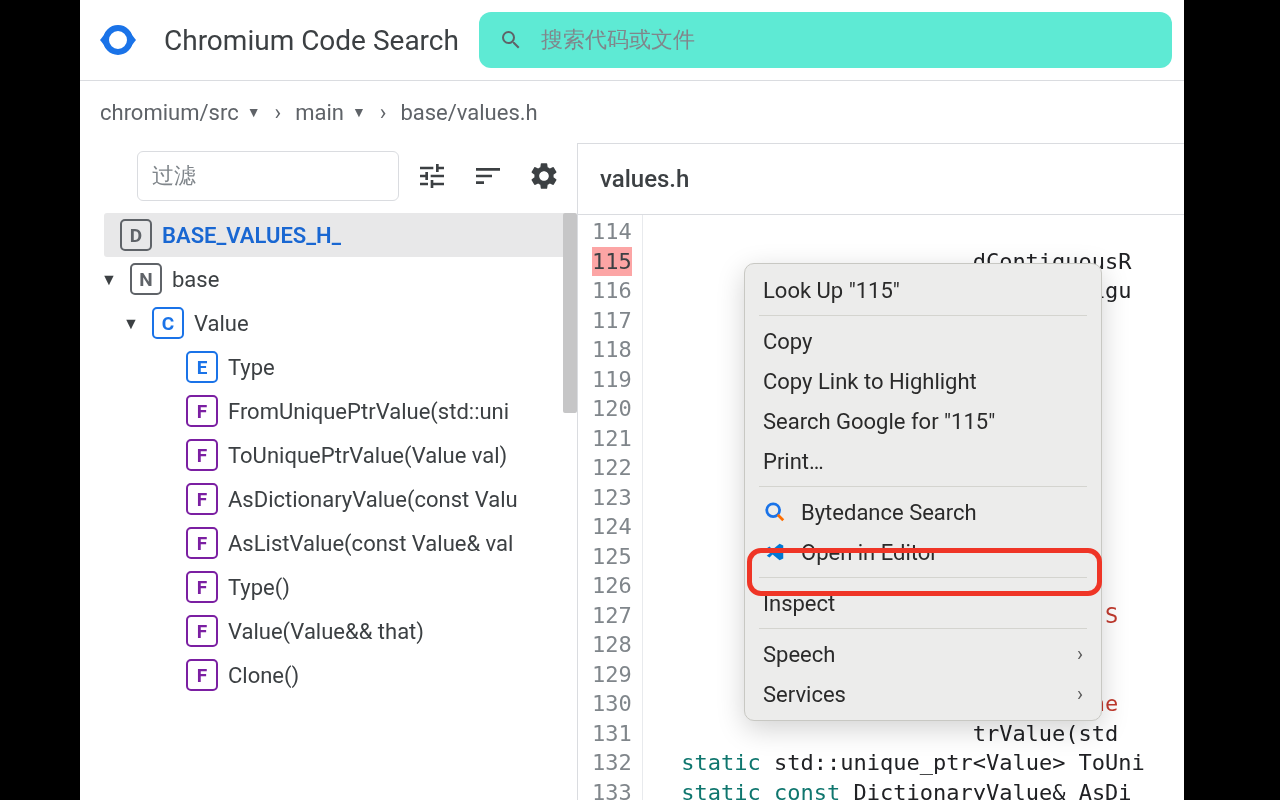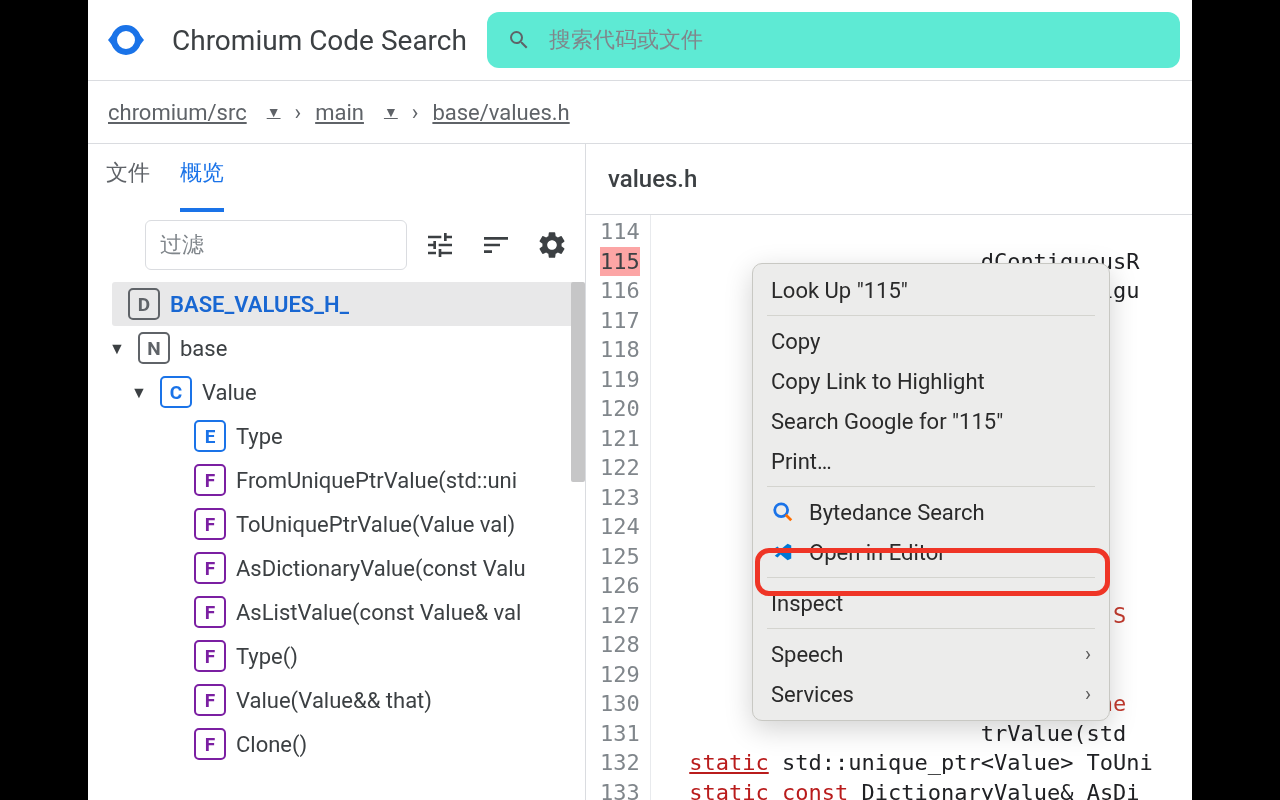--- a/index.html
+++ b/index.html
@@ -6,21 +6,21 @@
     body {
       font-family: -apple-system, BlinkMacSystemFont, "Segoe UI", Roboto, sans-serif;
       background: #000;
       width: 1280px;
       height: 800px;
       overflow: hidden;
       position: relative;
     }
     .viewport {
       position: absolute;
-      left: 88px;
+      left: 80px;
       top: 0;
       width: 1104px;
       height: 800px;
       background: #fff;
     }
     .header {
       display: flex;
       align-items: center;
       height: 80px;
       padding: 0 12px;
@@ -64,22 +64,21 @@
       align-items: center;
       height: 62px;
       padding: 0 20px;
       gap: 10px;
       font-size: 22px;
       color: #5f6368;
     }
     .breadcrumb-item {
       display: flex;
       align-items: center;
-      gap: 20px;
-      text-decoration: underline;
+      gap: 8px;
     }
     .chevron-down { font-size: 14px; color: #5f6368; }
     .chevron-right { color: #5f6368; font-size: 22px; margin: 0 4px; }
     .main {
       display: flex;
       height: calc(100% - 142px);
     }
     .sidebar {
       width: 498px;
       border-right: 1px solid #dadce0;
@@ -221,21 +220,21 @@
       color: #80868b;
       border-right: 1px solid #e8eaed;
     }
     .gutter div { height: 29.5px; }
     .gutter .hl { background: #fca5a5; color: #3c4043; }
     .code-lines {
       padding: 2px 0 0 12px;
       color: #202124;
     }
     .code-lines div { height: 29.5px; white-space: pre; }
-    .keyword { color: #b91c1c; text-decoration: underline; }
+    .keyword { color: #0f766e; }
     .comment { color: #c23a2e; }
     .context-menu {
       position: absolute;
       left: 664px;
       top: 263px;
       width: 358px;
       background: #ececeb;
       border: 1px solid #c8c8c3;
       border-radius: 10px;
       box-shadow: 0 8px 28px rgba(0,0,0,0.18);
@@ -309,24 +308,20 @@
       <span class="chevron-down">▼</span>
     </div>
     <span class="chevron-right">›</span>
     <div class="breadcrumb-item">
       <span>base/values.h</span>
     </div>
   </div>
 
   <div class="main">
     <div class="sidebar">
-      <div class="tabs">
-        <div class="tab">文件</div>
-        <div class="tab active">概览</div>
-      </div>
       <div class="filter-row">
         <input class="filter-input" placeholder="过滤" style="">
         <div class="icon-btn">
           <svg viewBox="0 0 24 24" width="32" height="32" fill="#3c4043">
               <path d="M3 17v2h6v-2H3zM3 5v2h10V5H3zm10 16v-2h8v-2h-8v-2h-2v6h2zM7 9v2H3v2h4v2h2V9H7zm14 4v-2H11v2h10zm-6-4h2V7h4V5h-4V3h-2v6z"></path>
             </svg>
         </div>
         <div class="icon-btn">
           <svg viewBox="0 0 24 24" width="32" height="32" fill="#3c4043">
               <path d="M3 18h6v-2H3v2zM3 6v2h18V6H3zm0 7h12v-2H3v2z"></path>

